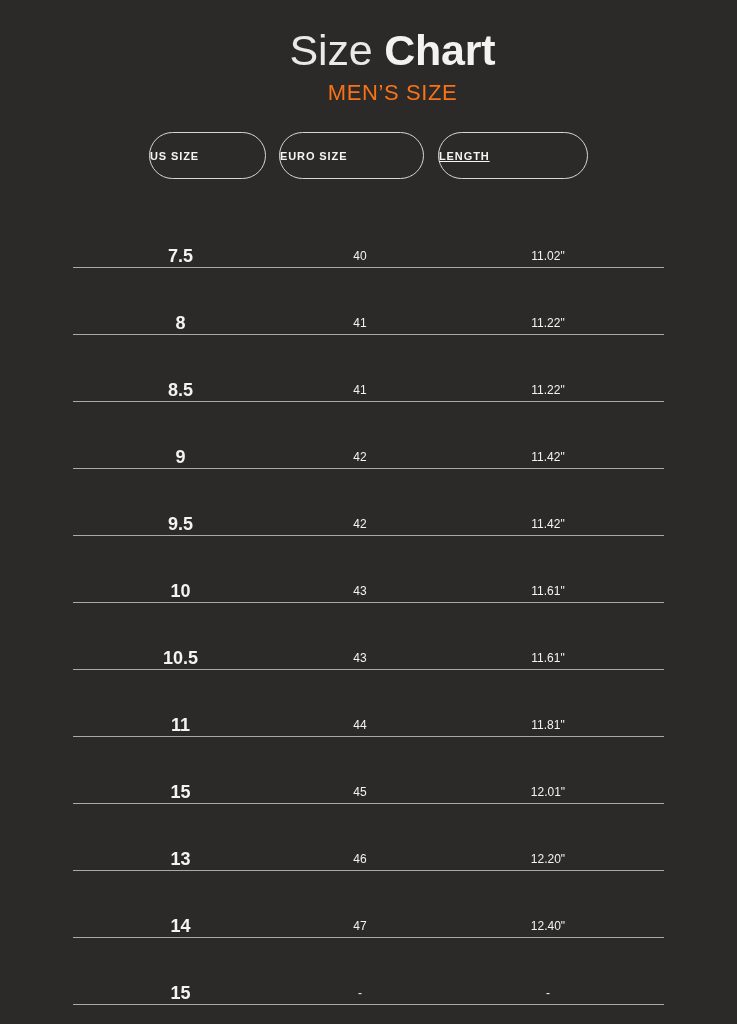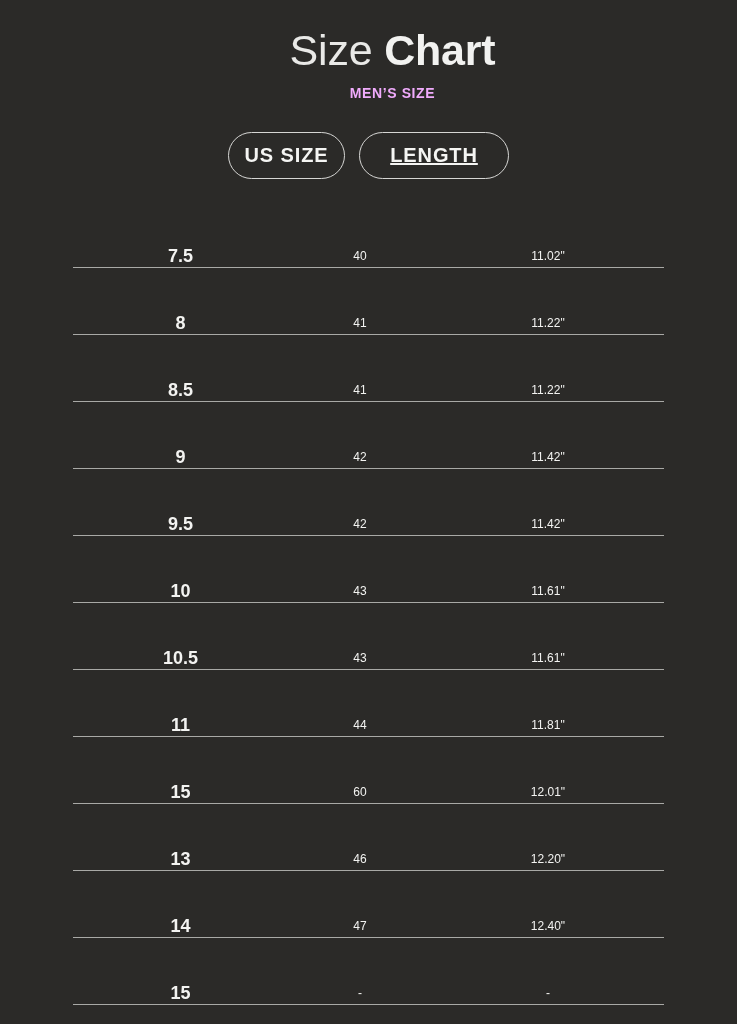--- a/index.html
+++ b/index.html
@@ -35,43 +35,42 @@
     letter-spacing: -0.2px;
     font-weight: 400;
     margin: 0;
   }
   .main-title .title-strong {
     font-weight: 700;
     color: #f2f2f0;
   }
   .sub-title {
     margin: 6px 0 0 0;
-    font-size: 14px;
+    font-size: 22px;
     line-height: 22px;
     letter-spacing: 0.6px;
-    color: #f0abfc;
-    font-weight: 700;
+    color: #f97316;
+    font-weight: 400;
   }
 
   
   .pill-row {
     margin-top: 28px;
     display: flex;
     justify-content: center;
     align-items: center;
   }
   .pill {
     height: 47px;
     border: 1px solid #d6d6d4;
     border-radius: 24px;
     display: flex;
     align-items: center;
-    justify-content: center;
     color: #f5f5f3;
-    font-size: 20px;
+    font-size: 11px;
     font-weight: 700;
     letter-spacing: 0.9px;
     box-sizing: border-box;
     background: transparent;
   }
   .pill-us    { width: 117px; margin-left: 0px; }
   .pill-euro  { width: 145px; margin-left: 13px; }
   .pill-len   { width: 150px; margin-left: 14px; text-decoration: underline; }
 
   
@@ -117,20 +116,23 @@
 
   <div class="title-block">
     <h1 class="main-title"><span>Size </span><span class="title-strong">Chart</span></h1>
     <div class="sub-title">MEN’S SIZE</div>
   </div>
 
   <div class="pill-row">
     <div class="pill pill-us">
       <span>US SIZE</span>
     </div>
+    <div class="pill pill-euro">
+      <span>EURO SIZE</span>
+    </div>
     <div class="pill pill-len">
       <span>LENGTH</span>
     </div>
   </div>
 
   <div class="table" id="size-table">
       <div class="row">
         <div class="cell cell-us">7.5</div>
         <div class="cell cell-euro">40</div>
         <div class="cell cell-len">11.02"</div>
@@ -165,21 +167,21 @@
         <div class="cell cell-euro">43</div>
         <div class="cell cell-len">11.61"</div>
       </div>
       <div class="row">
         <div class="cell cell-us">11</div>
         <div class="cell cell-euro">44</div>
         <div class="cell cell-len">11.81"</div>
       </div>
       <div class="row">
         <div class="cell cell-us">15</div>
-        <div class="cell cell-euro">60</div>
+        <div class="cell cell-euro">45</div>
         <div class="cell cell-len">12.01"</div>
       </div>
       <div class="row">
         <div class="cell cell-us">13</div>
         <div class="cell cell-euro">46</div>
         <div class="cell cell-len">12.20"</div>
       </div>
       <div class="row">
         <div class="cell cell-us">14</div>
         <div class="cell cell-euro">47</div>

